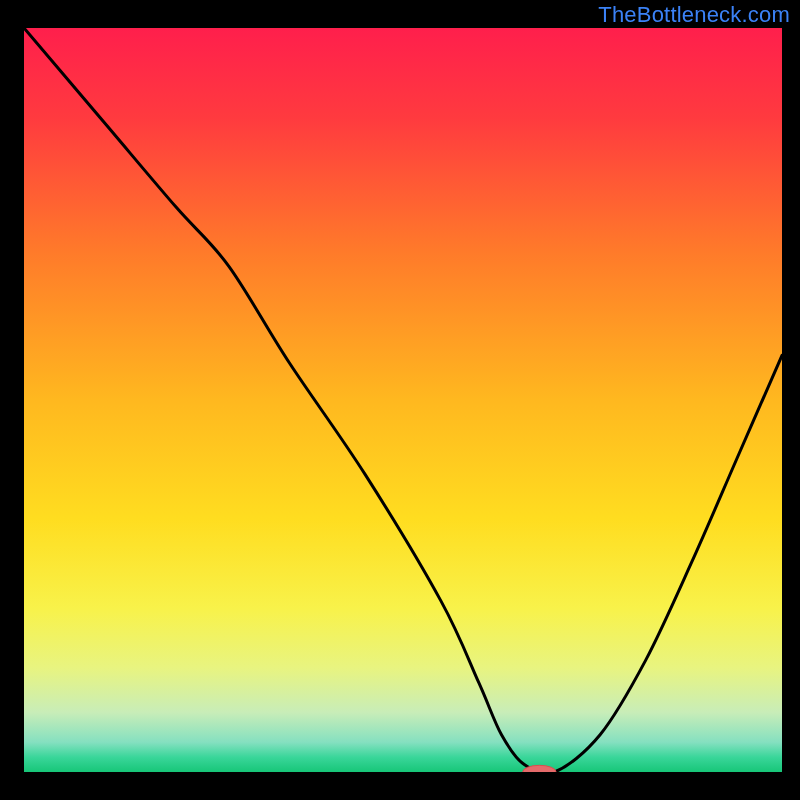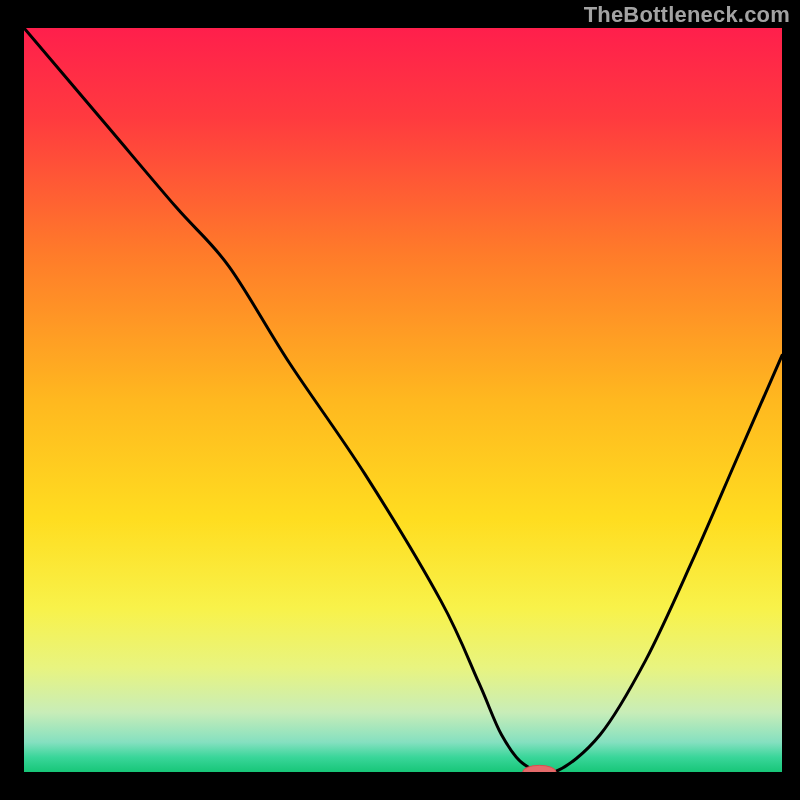--- a/index.html
+++ b/index.html
@@ -14,23 +14,23 @@
   .frame {
     position: relative;
     width: 800px;
     height: 800px;
     background: #000;
   }
   .attribution {
     position: absolute;
     top: 2px;
     right: 10px;
-    color: #a3a3a3;
+    color: #3b82f6;
     font-size: 22px;
-    font-weight: 700;
+    font-weight: 400;
     letter-spacing: 0.2px;
   }
   
   .plot {
     position: absolute;
     left: 24px;
     top: 28px;
     width: 758px;
     height: 744px;
   }

